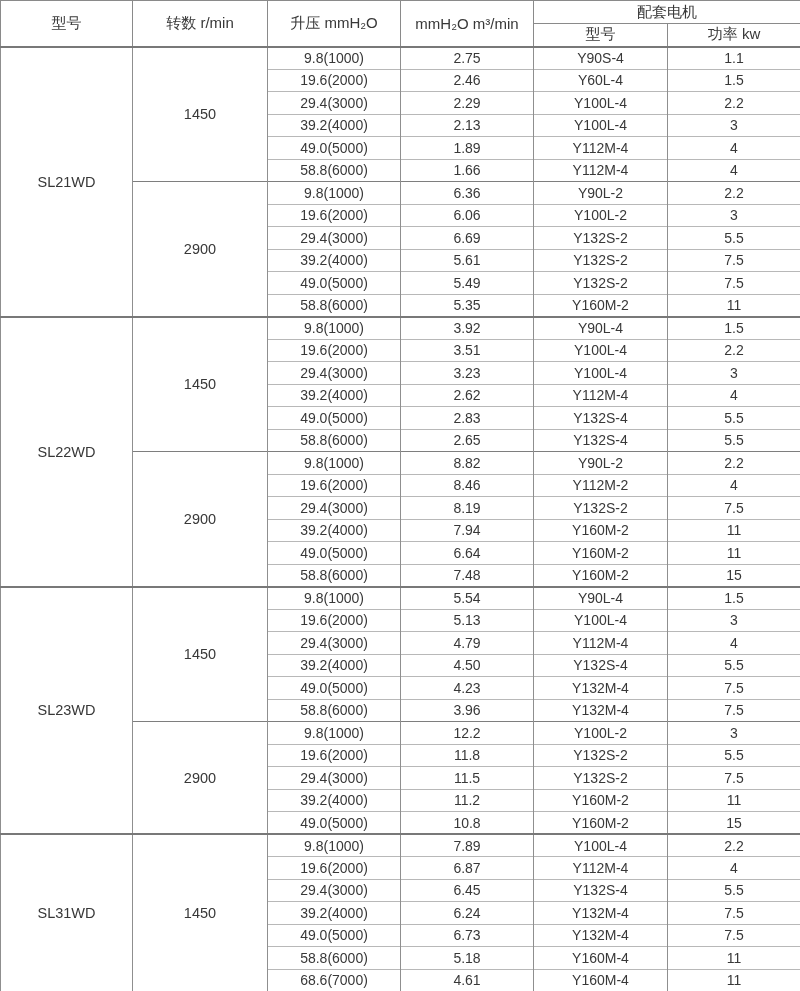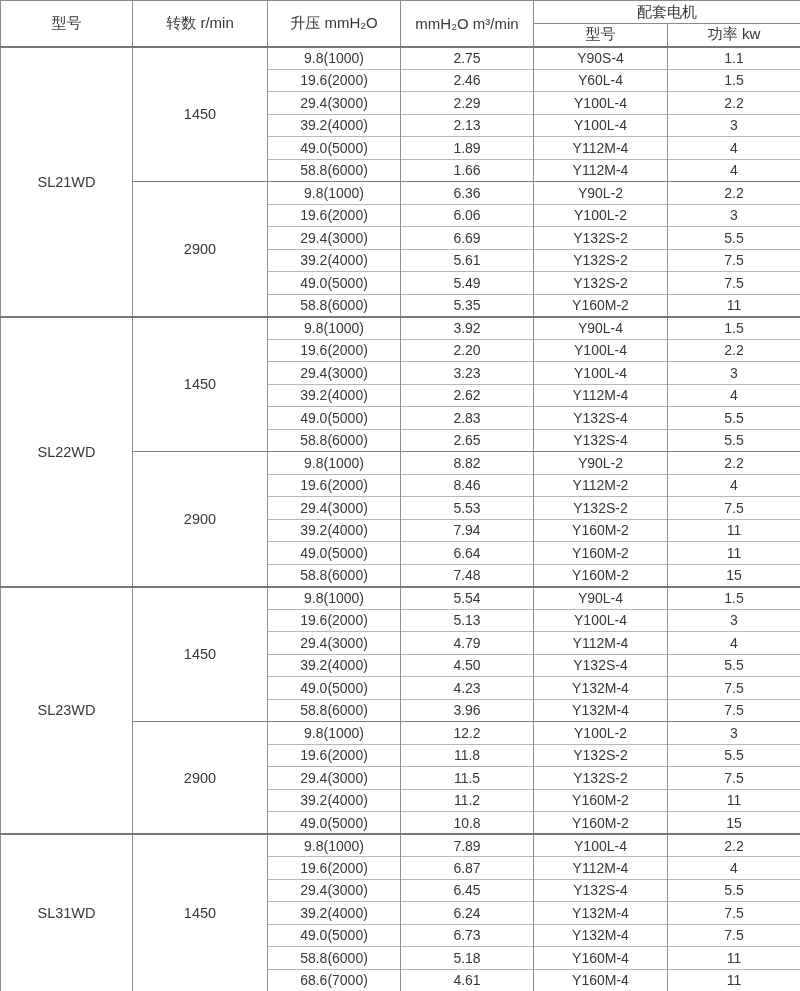--- a/index.html
+++ b/index.html
@@ -160,21 +160,21 @@
         <tr data-name="table-row" class="section-start">
           <td data-name="model-cell" rowspan="12">SL22WD</td>
           <td data-name="speed-cell" rowspan="6">1450</td>
           <td data-name="pressure-cell">9.8(1000)</td>
           <td data-name="flow-cell">3.92</td>
           <td data-name="motor-model-cell">Y90L-4</td>
           <td data-name="power-cell">1.5</td>
         </tr>
         <tr data-name="table-row">
           <td data-name="pressure-cell">19.6(2000)</td>
-          <td data-name="flow-cell">2.20</td>
+          <td data-name="flow-cell">3.51</td>
           <td data-name="motor-model-cell">Y100L-4</td>
           <td data-name="power-cell">2.2</td>
         </tr>
         <tr data-name="table-row">
           <td data-name="pressure-cell">29.4(3000)</td>
           <td data-name="flow-cell">3.23</td>
           <td data-name="motor-model-cell">Y100L-4</td>
           <td data-name="power-cell">3</td>
         </tr>
         <tr data-name="table-row">
@@ -203,21 +203,21 @@
           <td data-name="power-cell">2.2</td>
         </tr>
         <tr data-name="table-row">
           <td data-name="pressure-cell">19.6(2000)</td>
           <td data-name="flow-cell">8.46</td>
           <td data-name="motor-model-cell">Y112M-2</td>
           <td data-name="power-cell">4</td>
         </tr>
         <tr data-name="table-row">
           <td data-name="pressure-cell">29.4(3000)</td>
-          <td data-name="flow-cell">5.53</td>
+          <td data-name="flow-cell">8.19</td>
           <td data-name="motor-model-cell">Y132S-2</td>
           <td data-name="power-cell">7.5</td>
         </tr>
         <tr data-name="table-row">
           <td data-name="pressure-cell">39.2(4000)</td>
           <td data-name="flow-cell">7.94</td>
           <td data-name="motor-model-cell">Y160M-2</td>
           <td data-name="power-cell">11</td>
         </tr>
         <tr data-name="table-row">

